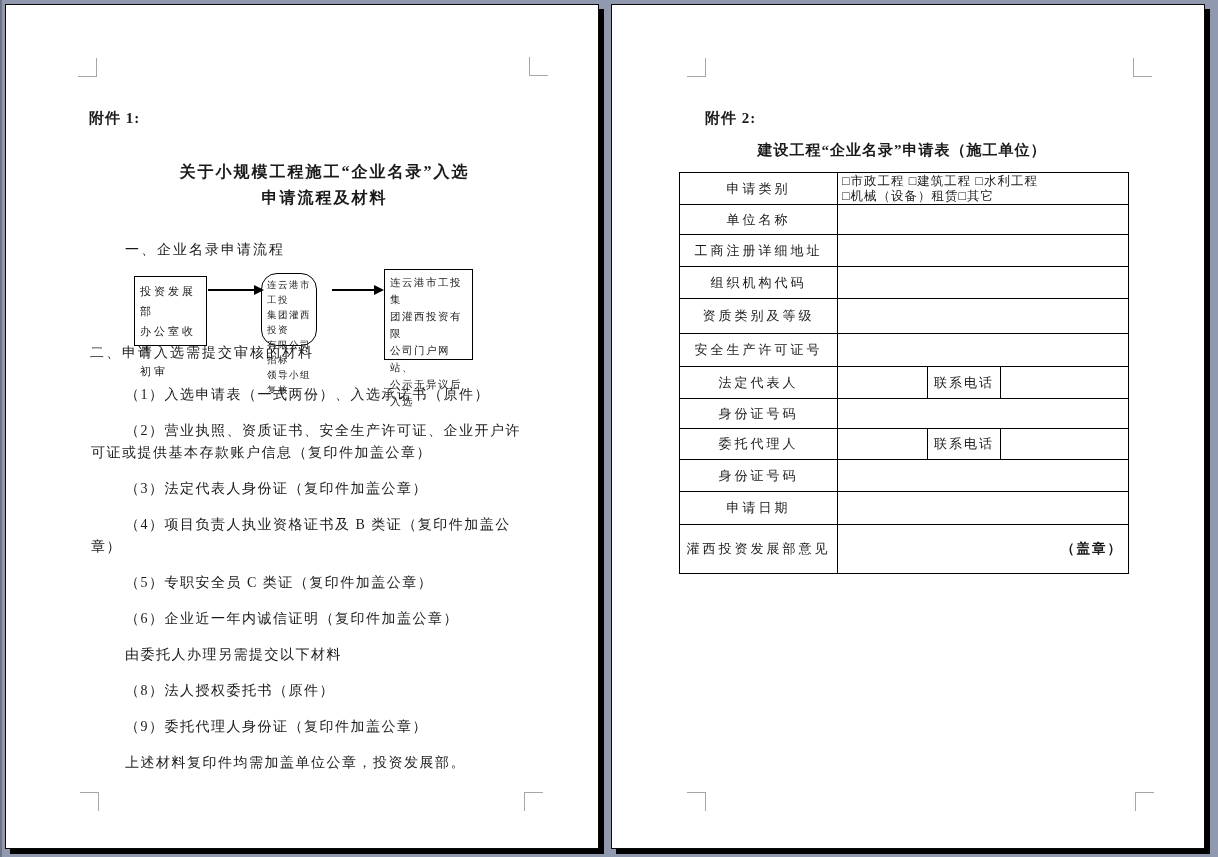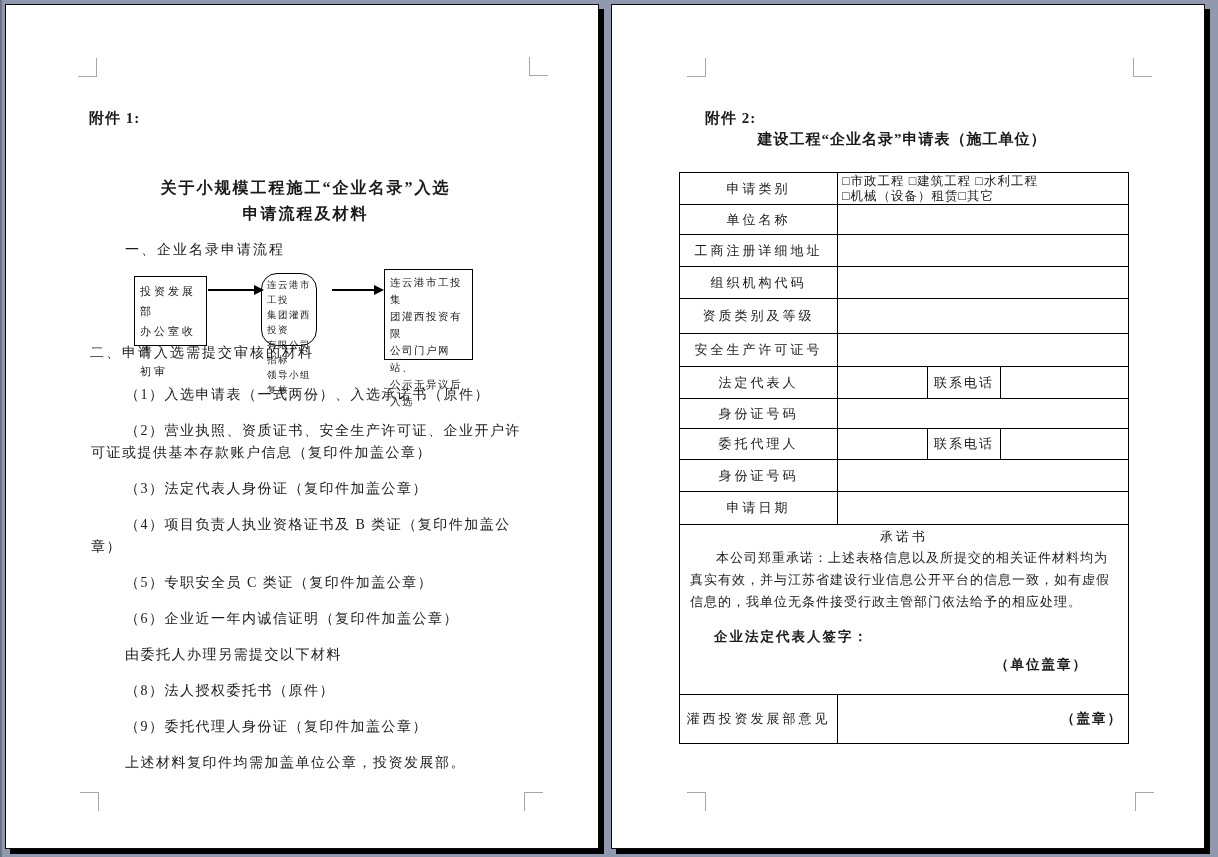--- a/index.html
+++ b/index.html
@@ -24,38 +24,38 @@
   .mark{position:absolute;width:18px;height:18px;}
   .mark.tl{border-right:1px solid #a6a6a6;border-bottom:1px solid #a6a6a6;}
   .mark.tr{border-left:1px solid #a6a6a6;border-bottom:1px solid #a6a6a6;}
   .mark.bl{border-right:1px solid #a6a6a6;border-top:1px solid #a6a6a6;}
   .mark.br{border-left:1px solid #a6a6a6;border-top:1px solid #a6a6a6;}
 
   .abs{position:absolute;}
 
   
   .attach{font-size:15px;font-weight:bold;letter-spacing:1px;}
-  .doc-title{left:77px;top:154px;width:445px;text-align:center;
-    font-size:16px;font-weight:bold;line-height:26px;letter-spacing:2px;margin-top:16px;}
+  .doc-title{left:96px;top:154px;width:445px;text-align:center;
+    font-size:16px;font-weight:bold;line-height:26px;letter-spacing:2px;}
   .sec{font-size:14px;letter-spacing:2px;}
   .flowbox{position:absolute;border:1px solid #000;box-sizing:border-box;
     padding:4px 3px 0 5px;white-space:pre-line;}
   .fb1{font-size:11px;line-height:20px;letter-spacing:3px;}
   .fb2{font-size:9.5px;line-height:15px;letter-spacing:1.5px;}
   .fb3{font-size:10.5px;line-height:17px;letter-spacing:1.5px;}
   .arrow-line{position:absolute;height:2px;background:#000;}
   .arrow-head{position:absolute;width:0;height:0;
     border-top:5px solid transparent;border-bottom:5px solid transparent;
     border-left:10px solid #000;}
   .list{left:85px;top:379px;width:445px;}
   .list p{margin:0 0 14px 0;font-size:14px;line-height:22px;
     letter-spacing:1.5px;text-indent:34px;}
 
   
-  .form-title{left:55px;top:125px;width:470px;text-align:center;
+  .form-title{left:55px;top:136px;width:470px;text-align:center;
     font-size:15px;font-weight:bold;letter-spacing:1px;}
   table.form{border-collapse:collapse;table-layout:fixed;width:449px;}
   table.form td{border:1px solid #000;font-size:13px;padding:0;overflow:hidden;}
   td.lbl{text-align:center;letter-spacing:3px;}
   td.val{padding:0 4px;}
   td.phl{text-align:center;letter-spacing:2px;}
   .chk{font-size:12.5px;line-height:15px;padding:1px 0 0 4px;letter-spacing:1px;white-space:pre-line;}
   .commit{vertical-align:top;}
   .commit-head{text-align:center;font-size:13px;letter-spacing:3px;padding-top:3px;}
   .commit-body{font-size:13px;line-height:22px;letter-spacing:1px;
@@ -183,28 +183,20 @@
         <td class="val"></td>
       </tr>
       <tr style="height:32px">
         <td class="lbl">身份证号码</td>
         <td class="val" colspan="3"></td>
       </tr>
       <tr style="height:33px">
         <td class="lbl">申请日期</td>
         <td class="val" colspan="3"></td>
       </tr>
-      <tr style="height:170px">
-        <td class="commit" colspan="4">
-          <div class="commit-head">承诺书</div>
-          <div class="commit-body">本公司郑重承诺：上述表格信息以及所提交的相关证件材料均为真实有效，并与江苏省建设行业信息公开平台的信息一致，如有虚假信息的，我单位无条件接受行政主管部门依法给予的相应处理。</div>
-          <div class="commit-sign">企业法定代表人签字：</div>
-          <div class="commit-seal">（单位盖章）</div>
-        </td>
-      </tr>
       <tr style="height:49px">
         <td class="lbl">灌西投资发展部意见</td>
         <td class="val" colspan="3">
           <div class="opinion-seal">（盖章）</div>
         </td>
       </tr>
     </tbody>
       </table>
   </div>
 </div>

